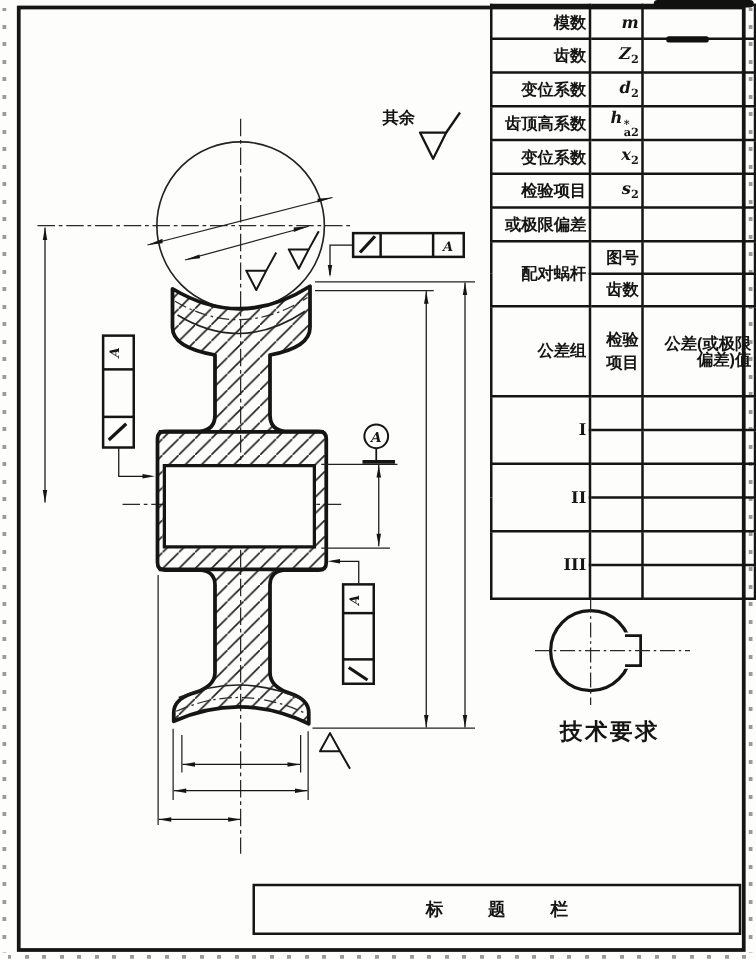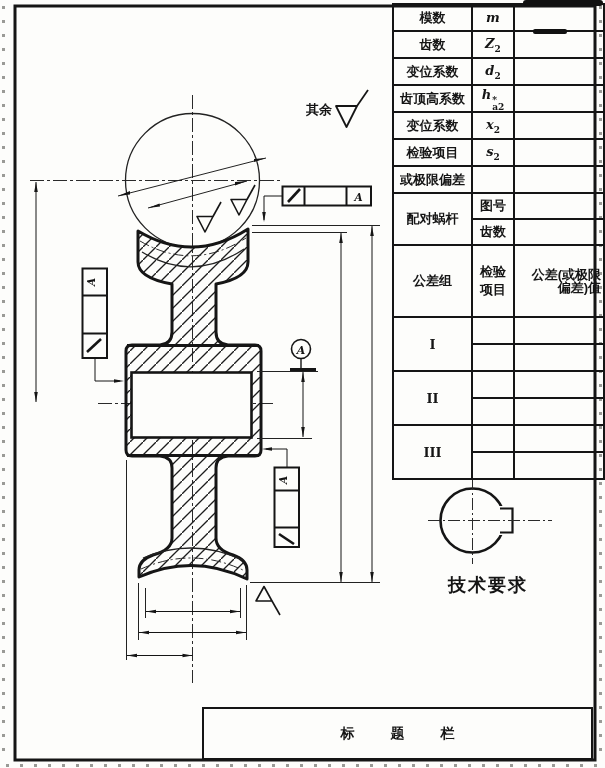--- a/index.html
+++ b/index.html
@@ -2,40 +2,40 @@
 <html><head>
 <meta charset="utf-8">
 <style>
   html,body{margin:0;padding:0;background:#e8e8e4;}
   #sheet{position:relative;width:605px;height:768px;background:#fdfdfb;overflow:hidden;
          font-family:"Liberation Sans","DejaVu Sans",sans-serif;color:#151515;}
   #lineart{position:absolute;left:0;top:0;z-index:1;}
   
   #param-table{position:absolute;left:392px;top:3px;z-index:2;border-collapse:collapse;table-layout:fixed;}
   #param-table td{border:2px solid #151515;padding:0 2px;font-size:13px;font-weight:bold;
-                  text-align:center;vertical-align:middle;overflow:hidden;background:transparent;}
+                  text-align:right;vertical-align:middle;overflow:hidden;background:transparent;}
   #param-table .c1{width:73px;}
   #param-table .c2{width:36px;}
   #param-table .c3{width:82px;text-align:right;padding-left:4px;}
   #param-table tr.std{height:27px;}
   #param-table tr.worm{height:26px;}
   #param-table tr.hdr{height:72px;}
   #param-table tr.grp{height:27px;}
   .sym{font-family:"DejaVu Serif","Liberation Serif",serif;font-style:italic;font-weight:bold;font-size:13px;}
   .sym sub{font-size:9px;font-style:normal;}
   .supsub{display:inline-flex;flex-direction:column;align-items:flex-start;vertical-align:-4px;
           font-size:9px;line-height:7px;font-style:normal;margin-left:1px;}
   .hdr3{font-size:11.5px;line-height:13px;}
   .roman{font-family:"DejaVu Serif","Liberation Serif",serif;font-size:13px;}
   
   .lbl{position:absolute;z-index:2;font-weight:bold;white-space:nowrap;}
-  #surplus-label{left:306px;top:101px;font-size:13px;}
+  #surplus-label{left:306px;top:85px;font-size:13px;}
   #techreq-label{left:448px;top:573px;font-size:18px;letter-spacing:2px;}
   
-  #title-bar{position:absolute;left:202px;top:707px;width:391px;height:53px;z-index:2;
+  #title-bar{position:absolute;left:202px;top:707px;width:391px;height:41px;z-index:2;
              border:2.5px solid #151515;box-sizing:border-box;display:flex;align-items:center;justify-content:center;}
   #title-bar span{font-size:14px;font-weight:bold;letter-spacing:16px;text-indent:16px;}
   
   .smudge{position:absolute;background:#111;z-index:3;}
   #smudge1{left:523px;top:0;width:80px;height:6px;border-radius:3px;}
   #smudge2{left:533px;top:29px;width:34px;height:5px;border-radius:2px;}
   .perf{position:absolute;z-index:0;}
   #perf-left{left:2px;top:6px;width:3px;height:756px;
      background:repeating-linear-gradient(180deg,#9a9a96 0 3px,transparent 3px 14px);}
   #perf-right{left:599px;top:6px;width:3px;height:756px;

